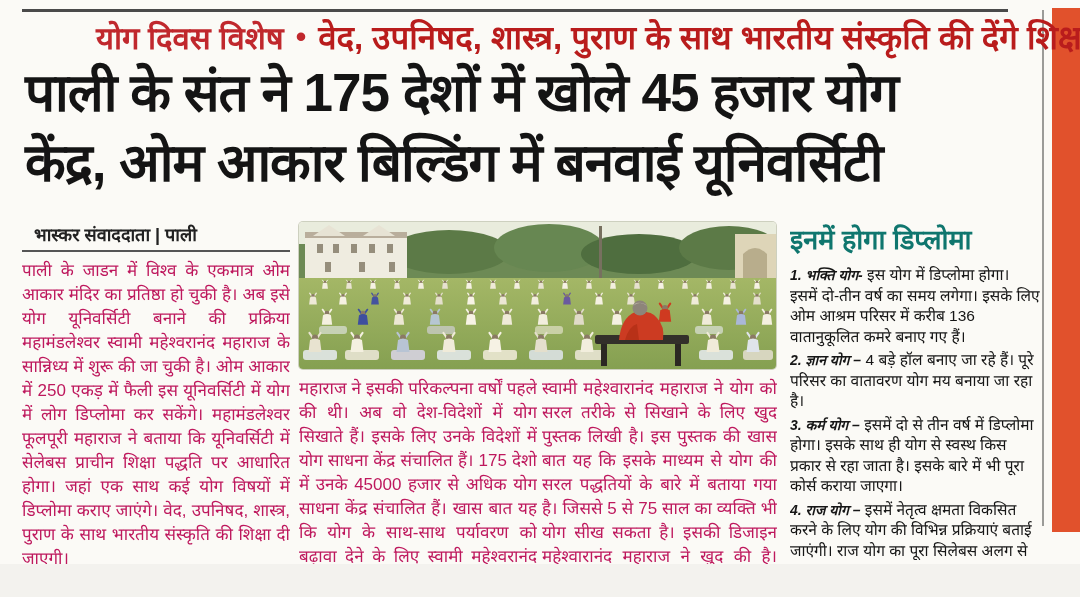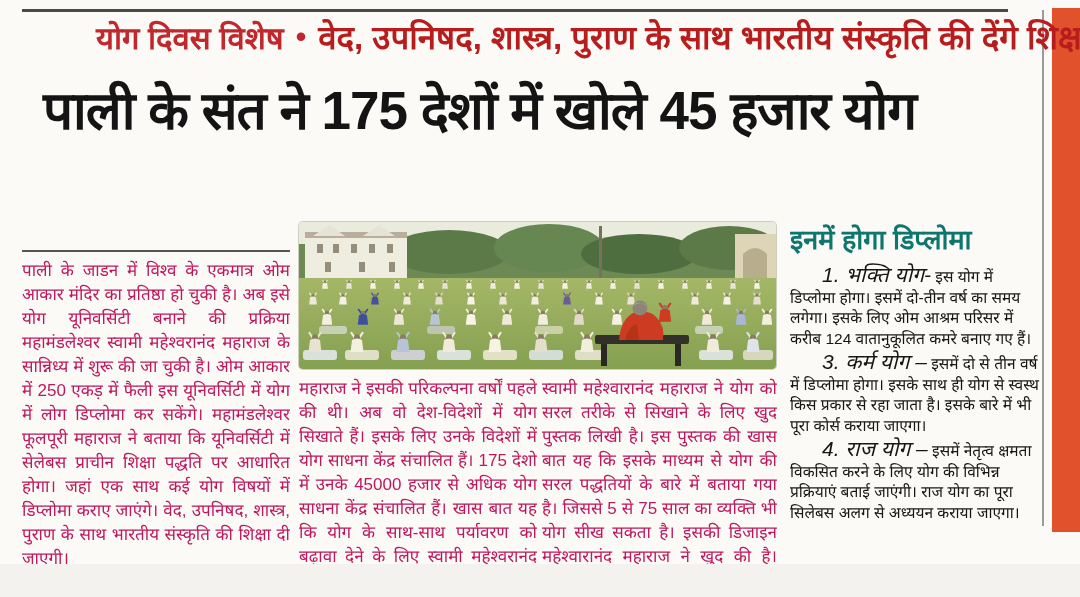--- a/index.html
+++ b/index.html
@@ -17,21 +17,21 @@
   .edge-line{position:absolute;left:1042px;top:10px;width:2px;height:516px;background:#9b9b98;}
   .edge-bar{position:absolute;left:1052px;top:8px;width:28px;height:524px;background:#e1512c;}
 
   
   .kicker{position:absolute;left:96px;top:14px;display:flex;align-items:baseline;gap:12px;white-space:nowrap;}
   .kicker-label{font-size:31px;font-weight:800;color:#c0282d;}
   .kicker-bullet{font-size:30px;color:#c0282d;font-weight:800;position:relative;top:-2px;}
   .kicker-text{font-size:33px;font-weight:700;color:#b91c1c;}
 
   
-  .headline{position:absolute;left:25px;top:58px;margin:18px;font-size:53px;line-height:70px;
+  .headline{position:absolute;left:25px;top:58px;margin:0;font-size:53px;line-height:70px;
     font-weight:800;color:#141414;letter-spacing:-1px;width:1010px;}
   .hl-line{display:block;white-space:nowrap;}
 
   
   .byline-wrap{position:absolute;left:34px;top:222px;font-size:18px;font-weight:700;color:#222;}
   .byline-rule{position:absolute;left:22px;top:250px;width:268px;height:2px;background:#555;}
 
   
   .col{position:absolute;font-size:17px;line-height:24px;color:#be185d;text-align:justify;overflow:hidden;}
   .col1{left:22px;top:259px;width:268px;height:330px;}
@@ -41,42 +41,46 @@
 
   
   .photo{position:absolute;left:299px;top:222px;width:477px;height:147px;border-radius:4px;
     overflow:hidden;box-shadow:0 0 0 1px rgba(120,130,90,.35);}
   .photo svg{display:block;width:100%;height:100%;}
 
   
   .sidebar{position:absolute;left:790px;top:220px;width:250px;height:340px;overflow:hidden;color:#161616;}
   .sb-heading{font-size:27px;font-weight:800;margin-bottom:8px;color:#0f766e;}
   .sb-item{font-size:15.5px;line-height:20.5px;margin-bottom:3px;text-align:left;}
-  .sb-lead{font-weight:400;font-style:italic;font-size:21px;margin-left:32px;}
+  .sb-lead{font-weight:700;font-style:italic;font-size:14px;}
   .sb-text{font-weight:500;}
 </style>
 </head>
 <body>
 
 <div class="sheet">
 
   <div class="top-rule"></div>
   <div class="edge-line"></div>
   <div class="edge-bar"></div>
 
   <div class="kicker">
     <span class="kicker-label">योग दिवस विशेष</span>
     <span class="kicker-bullet">•</span>
     <span class="kicker-text">वेद, उपनिषद, शास्त्र, पुराण के साथ भारतीय संस्कृति की देंगे शिक्षा</span>
   </div>
 
   <h1 class="headline">
     <span class="hl-line">पाली के संत ने 175 देशों में खोले 45 हजार योग</span>
+    <span class="hl-line">केंद्र, ओम आकार बिल्डिंग में बनवाई यूनिवर्सिटी</span>
   </h1>
 
+  <div class="byline-wrap">
+    <span>भास्कर संवाददाता | पाली</span>
+  </div>
   <div class="byline-rule"></div>
 
   <div class="col col1">
     <p>पाली के जाडन में विश्व के एकमात्र ओम आकार मंदिर का प्रतिष्ठा हो चुकी है। अब इसे योग यूनिवर्सिटी बनाने की प्रक्रिया महामंडलेश्वर स्वामी महेश्वरानंद महाराज के सान्निध्य में शुरू की जा चुकी है। ओम आकार में 250 एकड़ में फैली इस यूनिवर्सिटी में योग में लोग डिप्लोमा कर सकेंगे। महामंडलेश्वर फूलपूरी महाराज ने बताया कि यूनिवर्सिटी में सेलेबस प्राचीन शिक्षा पद्धति पर आधारित होगा। जहां एक साथ कई योग विषयों में डिप्लोमा कराए जाएंगे। वेद, उपनिषद, शास्त्र, पुराण के साथ भारतीय संस्कृति की शिक्षा दी जाएगी।</p>
   </div>
 
   <div class="photo">
     <svg viewBox="0 0 477 147" preserveAspectRatio="none">
       <defs>
         <linearGradient id="lawn" x1="0" y1="0" x2="0" y2="1">
@@ -217,21 +221,25 @@
   </div>
 
   <div class="col col3">
     <p>स्वामी महेश्वारानंद महाराज ने योग को सरल तरीके से सिखाने के लिए खुद पुस्तक लिखी है। इस पुस्तक की खास बात यह कि इसके माध्यम से योग की सरल पद्धतियों के बारे में बताया गया है। जिससे 5 से 75 साल का व्यक्ति भी योग सीख सकता है। इसकी डिजाइन महेश्वारानंद महाराज ने खुद की है। इसके बाद उनकी देखरेख में ही इंजीनियर ने पूरा डिजायन तैयार किया है।</p>
   </div>
 
   <div class="sidebar">
     <div class="sb-heading">इनमें होगा डिप्लोमा</div>
     <div class="sb-item">
       <span class="sb-lead">1. भक्ति योग-</span>
-      <span class="sb-text">इस योग में डिप्लोमा होगा। इसमें दो-तीन वर्ष का समय लगेगा। इसके लिए ओम आश्रम परिसर में करीब 124 वातानुकूलित कमरे बनाए गए हैं।</span>
+      <span class="sb-text">इस योग में डिप्लोमा होगा। इसमें दो-तीन वर्ष का समय लगेगा। इसके लिए ओम आश्रम परिसर में करीब 136 वातानुकूलित कमरे बनाए गए हैं।</span>
+    </div>
+    <div class="sb-item">
+      <span class="sb-lead">2. ज्ञान योग –</span>
+      <span class="sb-text">4 बड़े हॉल बनाए जा रहे हैं। पूरे परिसर का वातावरण योग मय बनाया जा रहा है।</span>
     </div>
     <div class="sb-item">
       <span class="sb-lead">3. कर्म योग –</span>
       <span class="sb-text">इसमें दो से तीन वर्ष में डिप्लोमा होगा। इसके साथ ही योग से स्वस्थ किस प्रकार से रहा जाता है। इसके बारे में भी पूरा कोर्स कराया जाएगा।</span>
     </div>
     <div class="sb-item">
       <span class="sb-lead">4. राज योग –</span>
       <span class="sb-text">इसमें नेतृत्व क्षमता विकसित करने के लिए योग की विभिन्न प्रक्रियाएं बताई जाएंगी। राज योग का पूरा सिलेबस अलग से अध्ययन कराया जाएगा।</span>
     </div>
   </div>

